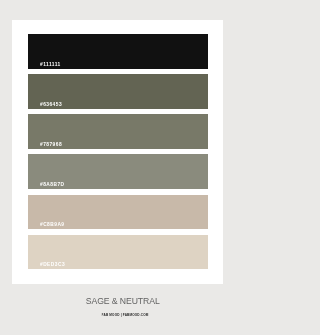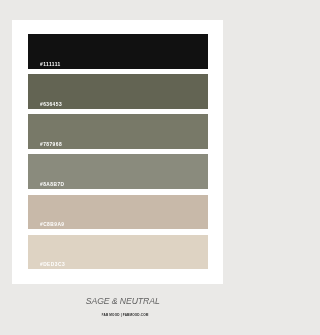--- a/index.html
+++ b/index.html
@@ -68,21 +68,20 @@
   .caption {
     position: absolute;
     left: 0px;
     top: 296.2px;
     width: 236px;
     text-align: center;
   }
   .caption .title-row {
     line-height: 9px;
     font-size: 0;
-    font-style: italic;
   }
   .caption .title {
     font-family: "Liberation Sans", sans-serif;
     font-size: 9.8px;
     font-weight: 400;
     letter-spacing: -0.1px;
     color: #636363;
     line-height: 9px;
     white-space: nowrap;
     display: inline-block;

